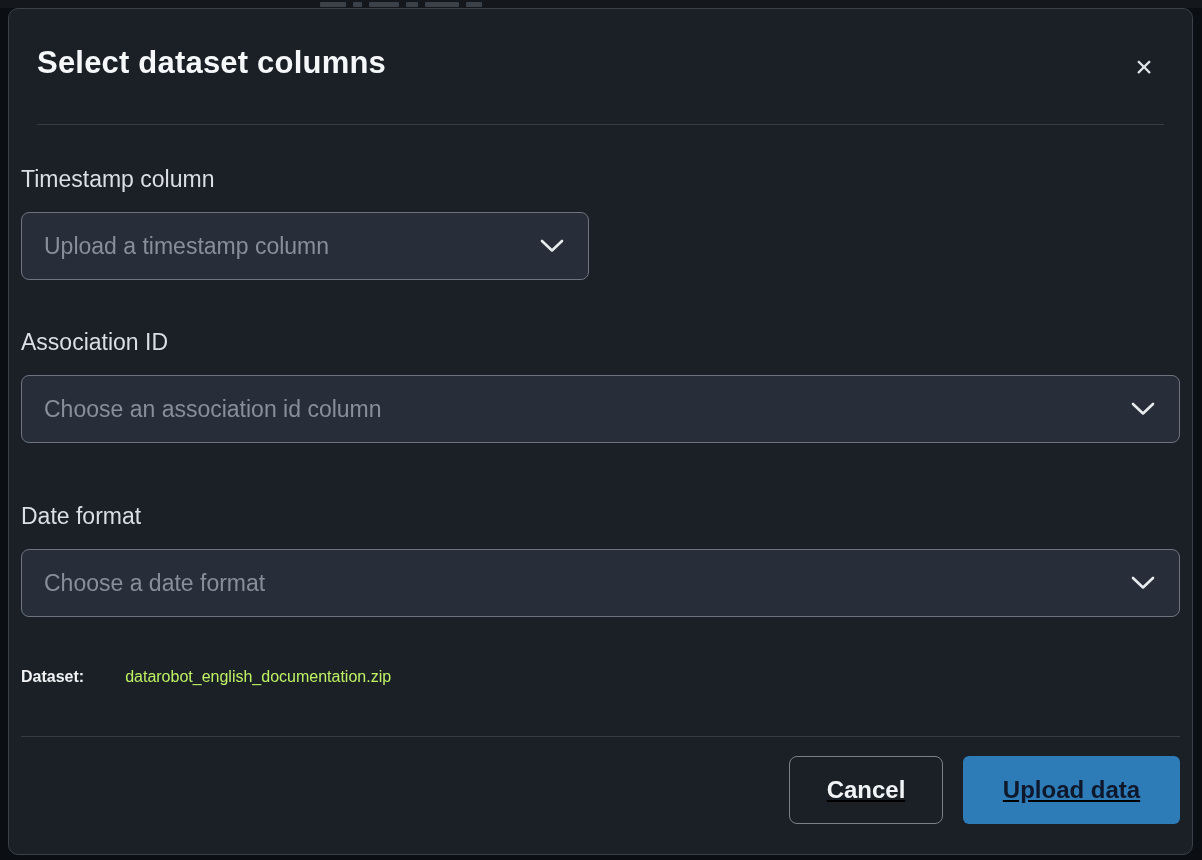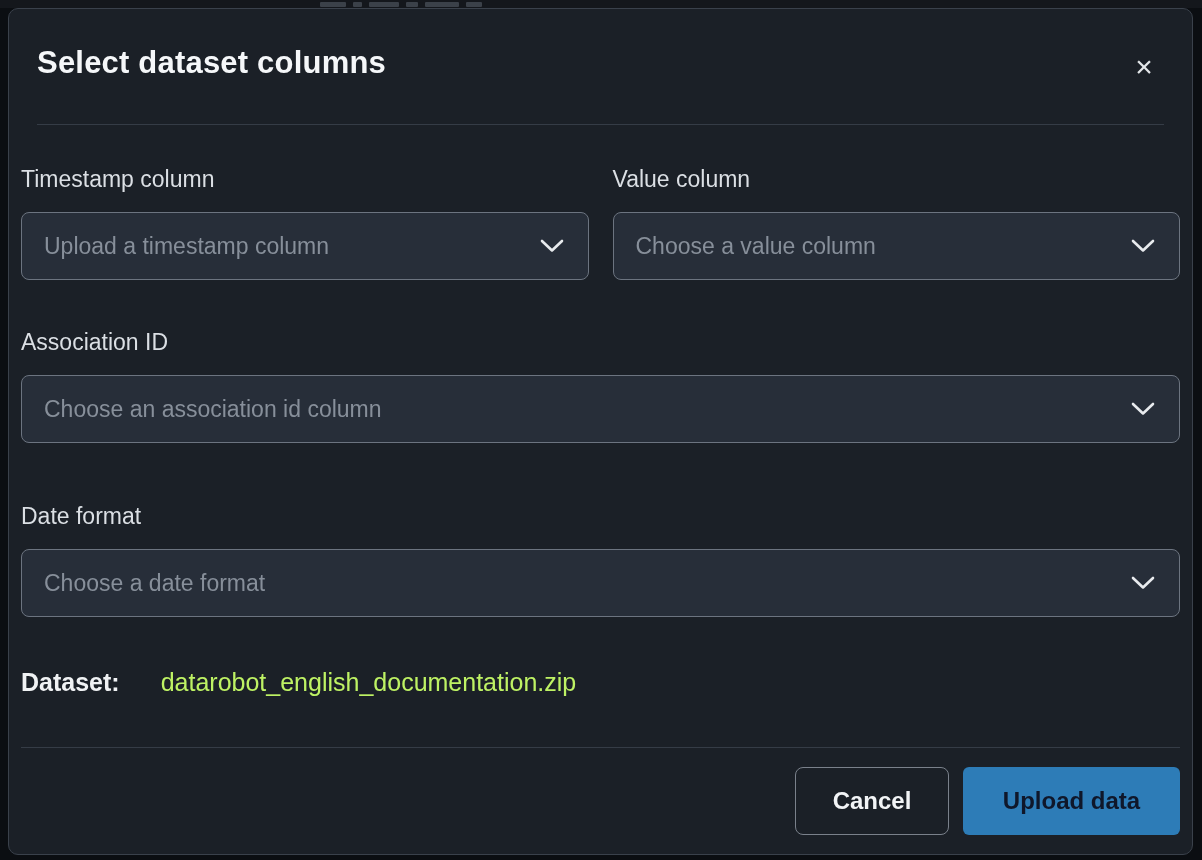--- a/index.html
+++ b/index.html
@@ -93,33 +93,34 @@
     width: 24px; height: 14px;
     display: block;
   }
 
   .row-full.assoc { margin-top: 49px; }
   .row-full.datefmt { margin-top: 60px; }
 
   .dataset-row {
     margin-top: 51px;
     display: flex; align-items: baseline;
-    font-size: 25px;
+    font-size: 16px;
   }
   .dataset-label { font-weight: 700; color: #f0f2f4; }
   .dataset-value { margin-left: 41px; color: #bef264; }
 
   .footer-divider {
     margin-top: 50px;
     border-top: 1px solid #353c46;
   }
   .modal-footer {
     margin-top: 19px;
     display: flex; justify-content: flex-end; align-items: flex-end;
-    gap: 14px;
+    gap: 20px;
+    text-decoration: underline;
   }
   .btn {
     height: 68px;
     border-radius: 8px;
     font-family: "Liberation Sans", sans-serif;
     font-size: 24px;
     font-weight: 700;
     cursor: pointer;
     display: inline-flex; align-items: center; justify-content: center;
   }
@@ -167,29 +168,20 @@
       <div class="row-two-col">
         <div class="field-group">
           <span class="field-label">Timestamp column</span>
           <div class="select-box">
             <span class="select-placeholder">Upload a timestamp column</span>
             <svg class="chevron" viewBox="0 0 24 14">
               <polyline points="2,2 12,11.5 22,2" fill="none" stroke="#e8ebee" stroke-width="2.6" stroke-linecap="round" stroke-linejoin="round"></polyline>
             </svg>
           </div>
         </div>
-        <div class="field-group">
-          <span class="field-label">Value column</span>
-          <div class="select-box">
-            <span class="select-placeholder">Choose a value column</span>
-            <svg class="chevron" viewBox="0 0 24 14">
-              <polyline points="2,2 12,11.5 22,2" fill="none" stroke="#e8ebee" stroke-width="2.6" stroke-linecap="round" stroke-linejoin="round"></polyline>
-            </svg>
-          </div>
-        </div>
       </div>
 
       <div class="row-full assoc field-group">
         <span class="field-label">Association ID</span>
         <div class="select-box">
           <span class="select-placeholder">Choose an association id column</span>
           <svg class="chevron" viewBox="0 0 24 14">
             <polyline points="2,2 12,11.5 22,2" fill="none" stroke="#e8ebee" stroke-width="2.6" stroke-linecap="round" stroke-linejoin="round"></polyline>
           </svg>
         </div>

